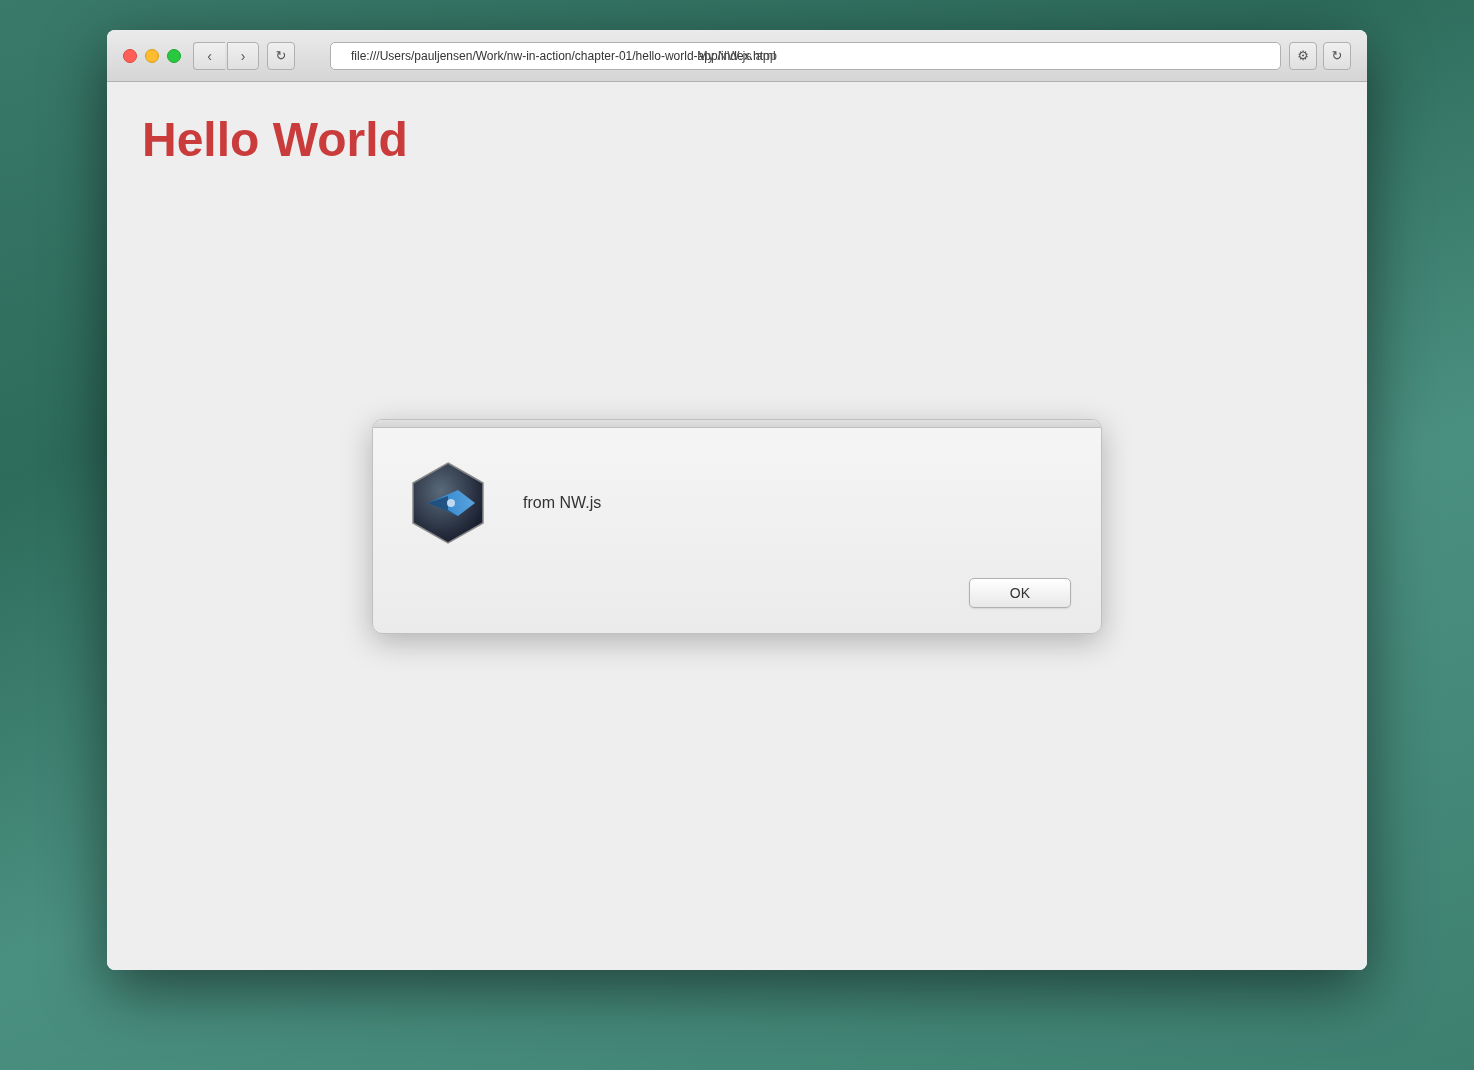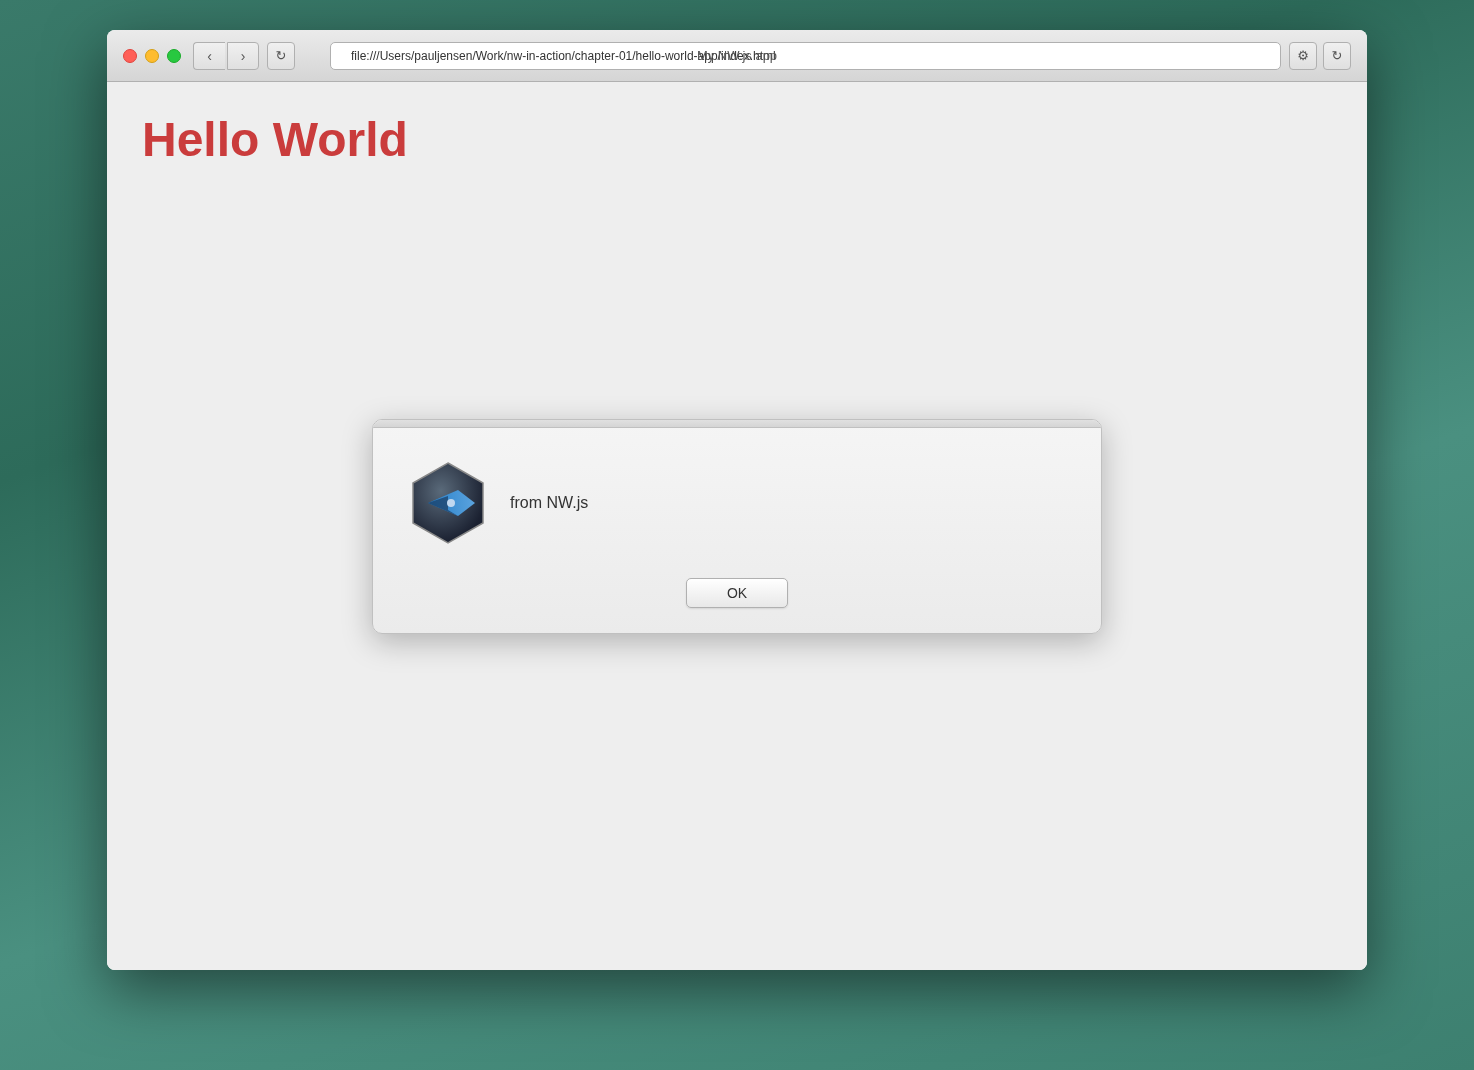--- a/index.html
+++ b/index.html
@@ -188,33 +188,33 @@
     .dialog-top-bar {
       height: 8px;
       background: linear-gradient(to bottom, #e0e0e0, #d5d5d5);
       border-bottom: 1px solid #c0c0c0;
     }
 
     .dialog-body {
       padding: 30px 30px 30px 30px;
       display: flex;
       align-items: center;
-      gap: 17px;
+      gap: 30px;
     }
 
     .dialog-message {
       font-size: 16px;
       color: #333;
       flex: 1;
     }
 
     .dialog-footer {
       padding: 0 30px 25px 30px;
       display: flex;
-      justify-content: center;
+      justify-content: flex-end;
     }
 
     .ok-button {
       background: linear-gradient(to bottom, #ffffff, #e8e8e8);
       border: 1px solid #b0b0b0;
       border-radius: 5px;
       padding: 6px 40px;
       font-size: 14px;
       cursor: pointer;
       box-shadow: 0 1px 2px rgba(0,0,0,0.1);

